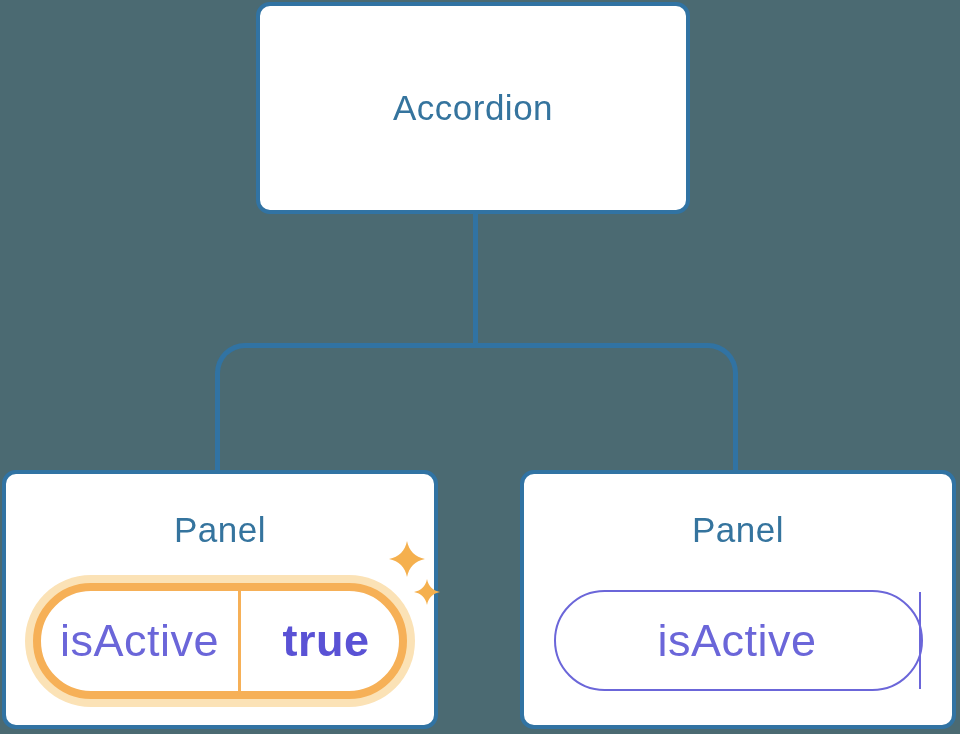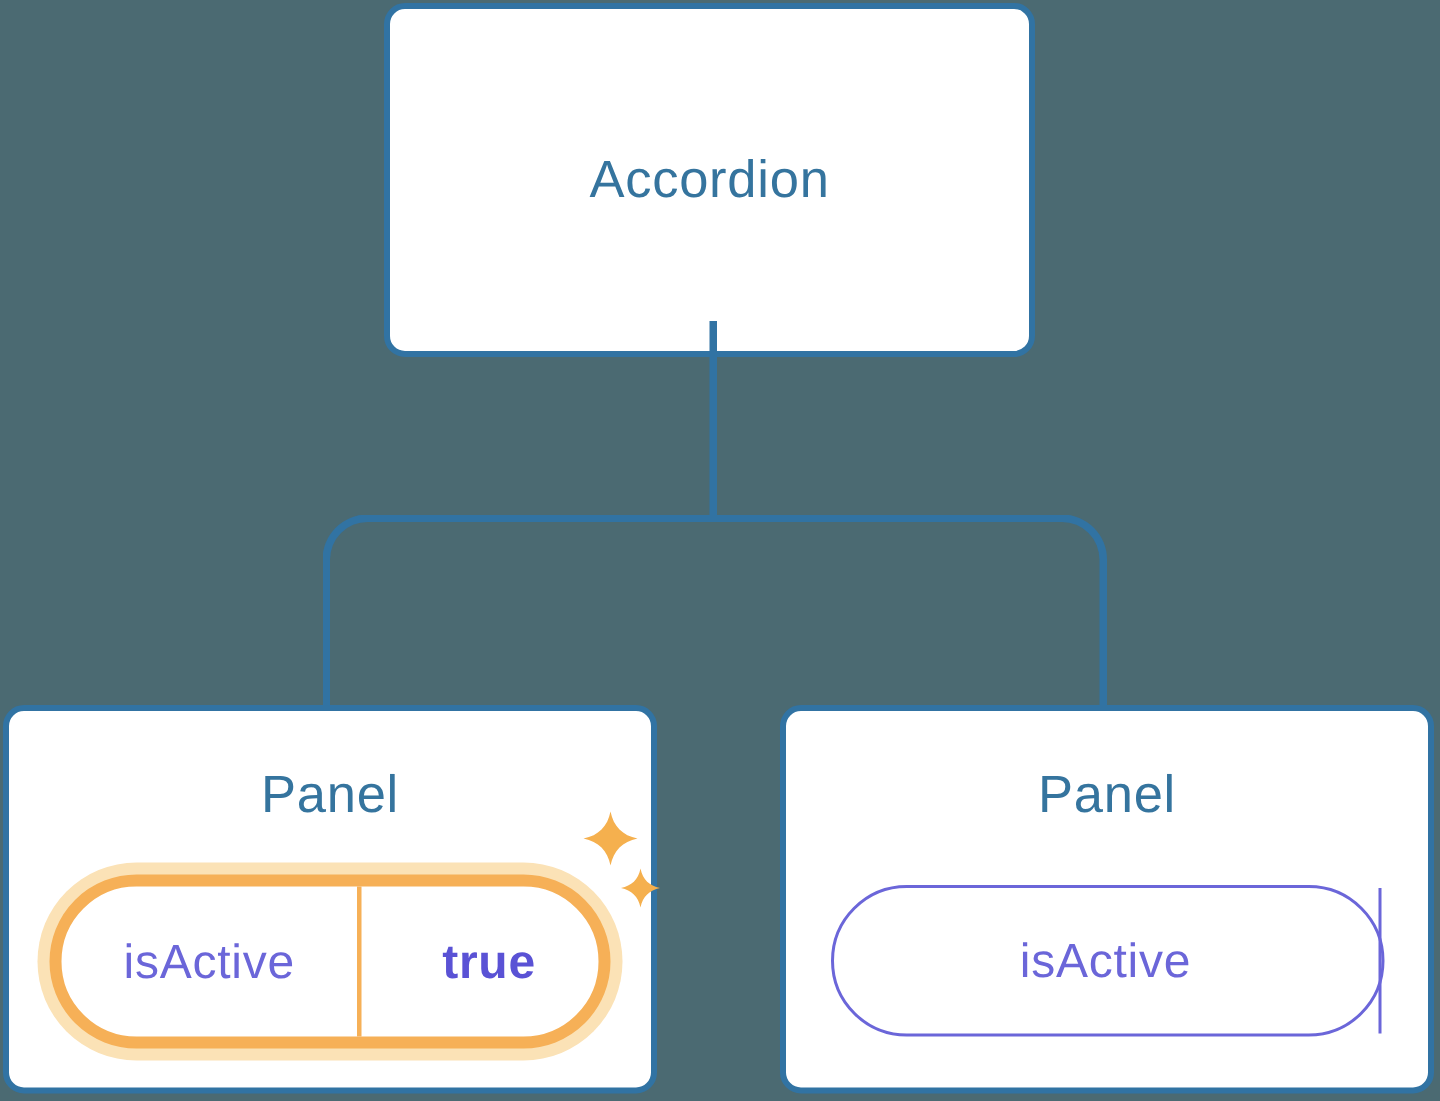--- a/index.html
+++ b/index.html
@@ -27,21 +27,21 @@
     color: var(--node-title, #35749e);
     font-size: 35px;
     font-weight: 500;
     line-height: 40px;
     letter-spacing: 0.5px;
   }
   .node.root {
     left: 256px;
     top: 2px;
     width: 434px;
-    height: 236px;
+    height: 212px;
     display: flex;
     align-items: center;
     justify-content: center;
   }
   .node.panel {
     top: 470px;
     width: 436px;
     height: 259px;
     display: flex;
     flex-direction: column;
@@ -77,21 +77,21 @@
     display: flex;
     align-items: stretch;
     background: #ffffff;
     border-radius: 999px;
     box-sizing: content-box;
   }
   .pill .cell {
     display: flex;
     align-items: center;
     justify-content: center;
-    font-size: 32px;
+    font-size: 45px;
     color: var(--prop-text, #6b66d9);
     letter-spacing: 0.5px;
   }
   .pill .cell.name { flex: 1.35; }
   .pill .cell.value { flex: 1; padding-left: 12px; }
 
   .pill.active {
     width: 358px;
     height: 100px;
     margin-top: 33px;

